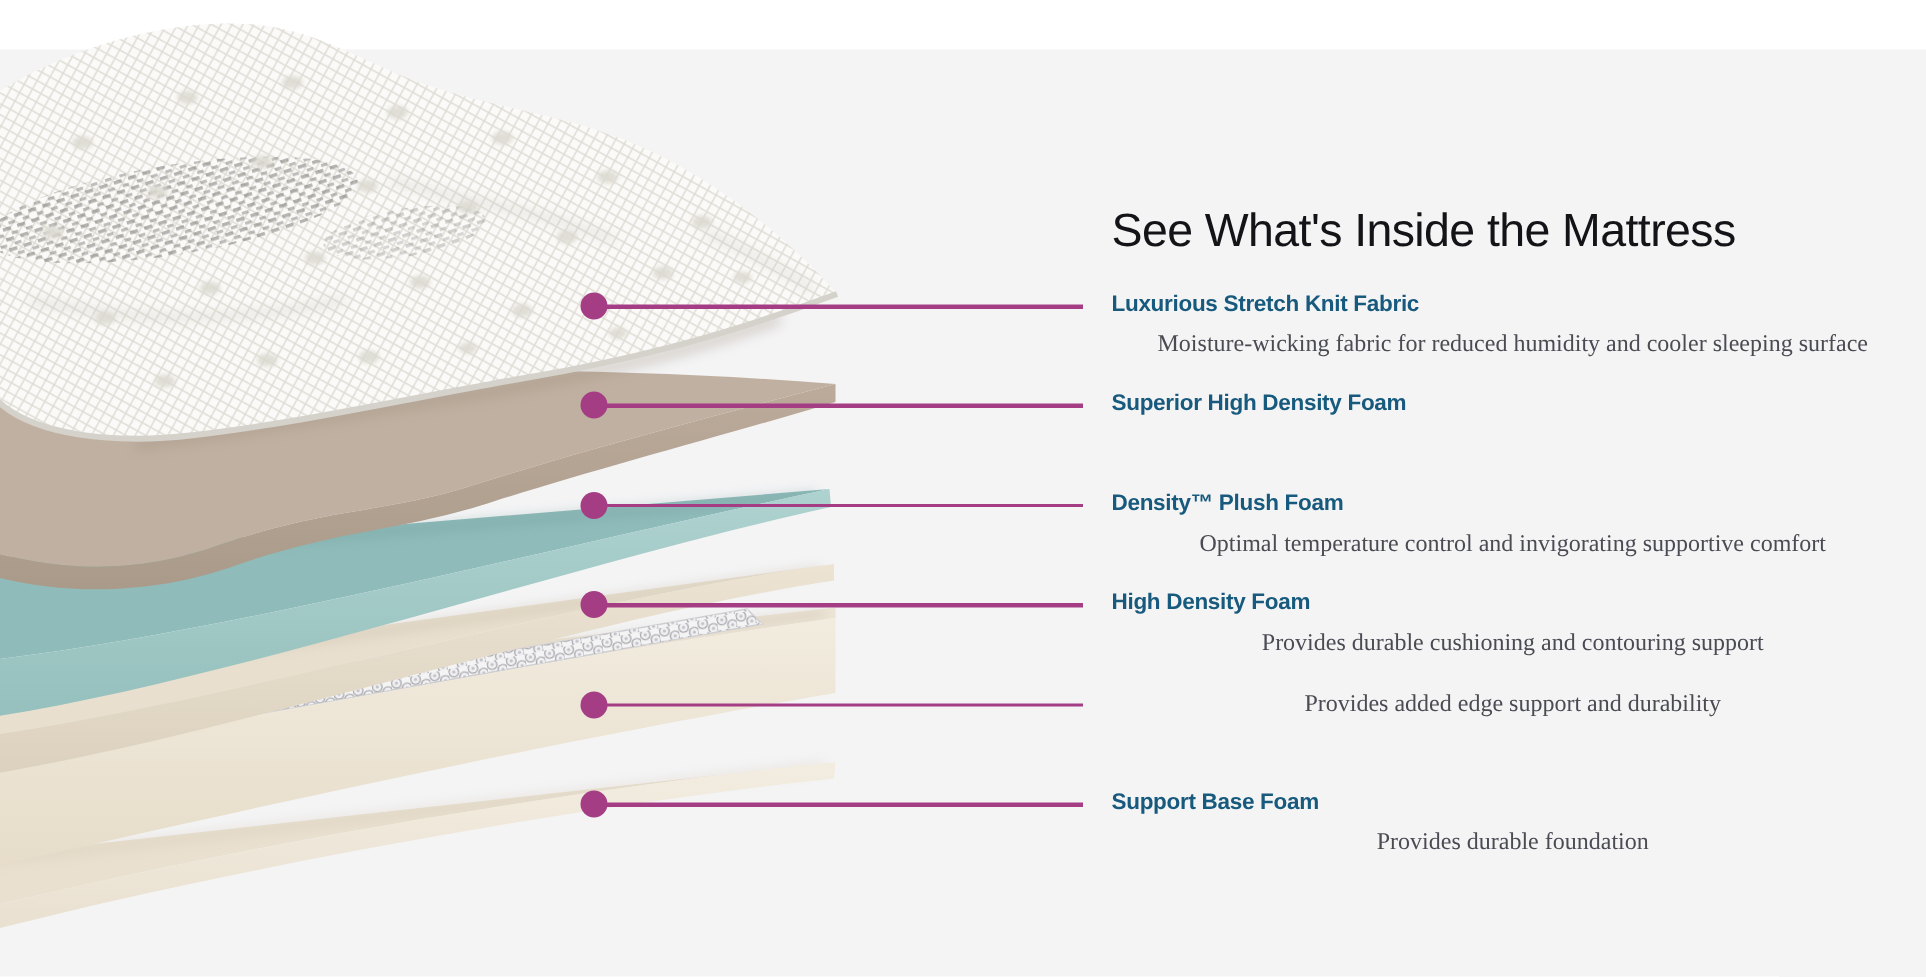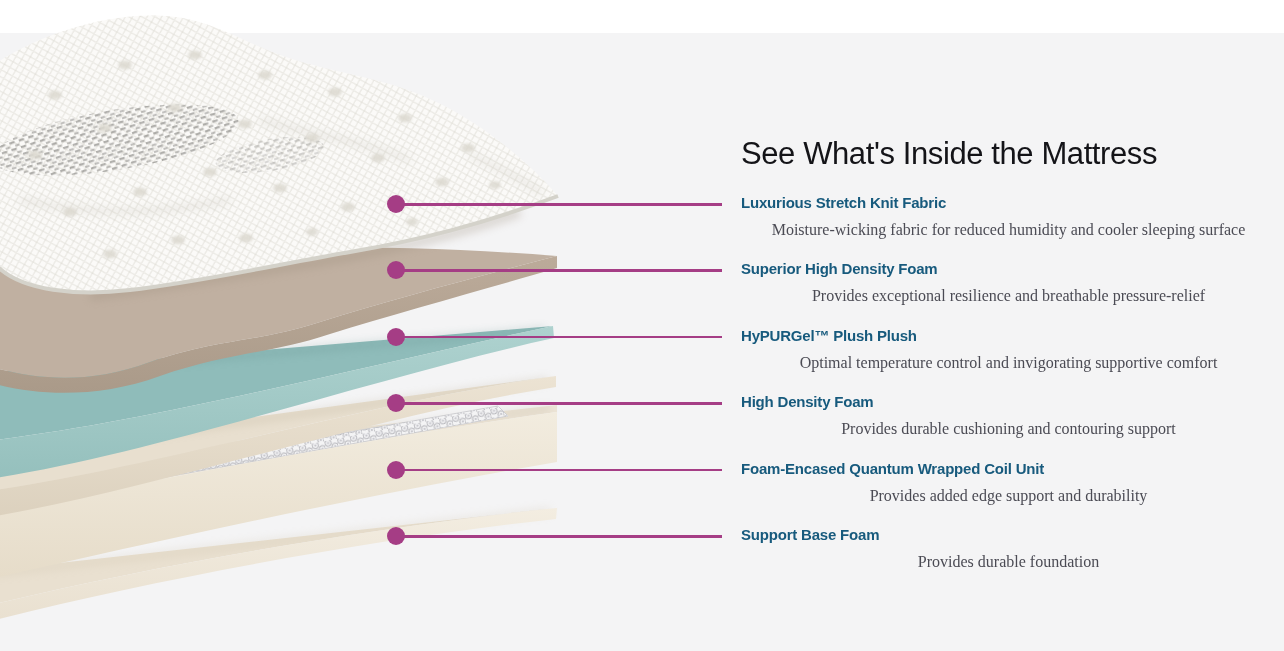--- a/index.html
+++ b/index.html
@@ -177,47 +177,45 @@
       <h3 class="layer-name">Luxurious Stretch Knit Fabric</h3>
       <p class="layer-desc">Moisture-wicking fabric for reduced humidity and cooler sleeping surface</p>
     </div>
   </div>
 
   <div class="row" style="top: 270.4px;">
     <span class="dot"></span>
     <span class="line"></span>
     <div class="texts">
       <h3 class="layer-name">Superior High Density Foam</h3>
-      <p class="layer-desc">Provides exceptional resilience and breathable pressure-relief</p>
     </div>
   </div>
 
   <div class="row" style="top: 336.8px;">
     <span class="dot"></span>
     <span class="line"></span>
     <div class="texts">
-      <h3 class="layer-name">HyPURGel™ Plush Plush</h3>
+      <h3 class="layer-name">Density™ Plush Foam</h3>
       <p class="layer-desc">Optimal temperature control and invigorating supportive comfort</p>
     </div>
   </div>
 
   <div class="row" style="top: 403.2px;">
     <span class="dot"></span>
     <span class="line"></span>
     <div class="texts">
       <h3 class="layer-name">High Density Foam</h3>
       <p class="layer-desc">Provides durable cushioning and contouring support</p>
     </div>
   </div>
 
   <div class="row" style="top: 469.6px;">
     <span class="dot"></span>
     <span class="line"></span>
     <div class="texts">
-      <h3 class="layer-name">Foam-Encased Quantum Wrapped Coil Unit</h3>
       <p class="layer-desc">Provides added edge support and durability</p>
     </div>
   </div>
 
   <div class="row" style="top: 536px;">
     <span class="dot"></span>
     <span class="line"></span>
     <div class="texts">
       <h3 class="layer-name">Support Base Foam</h3>
       <p class="layer-desc">Provides durable foundation</p>

